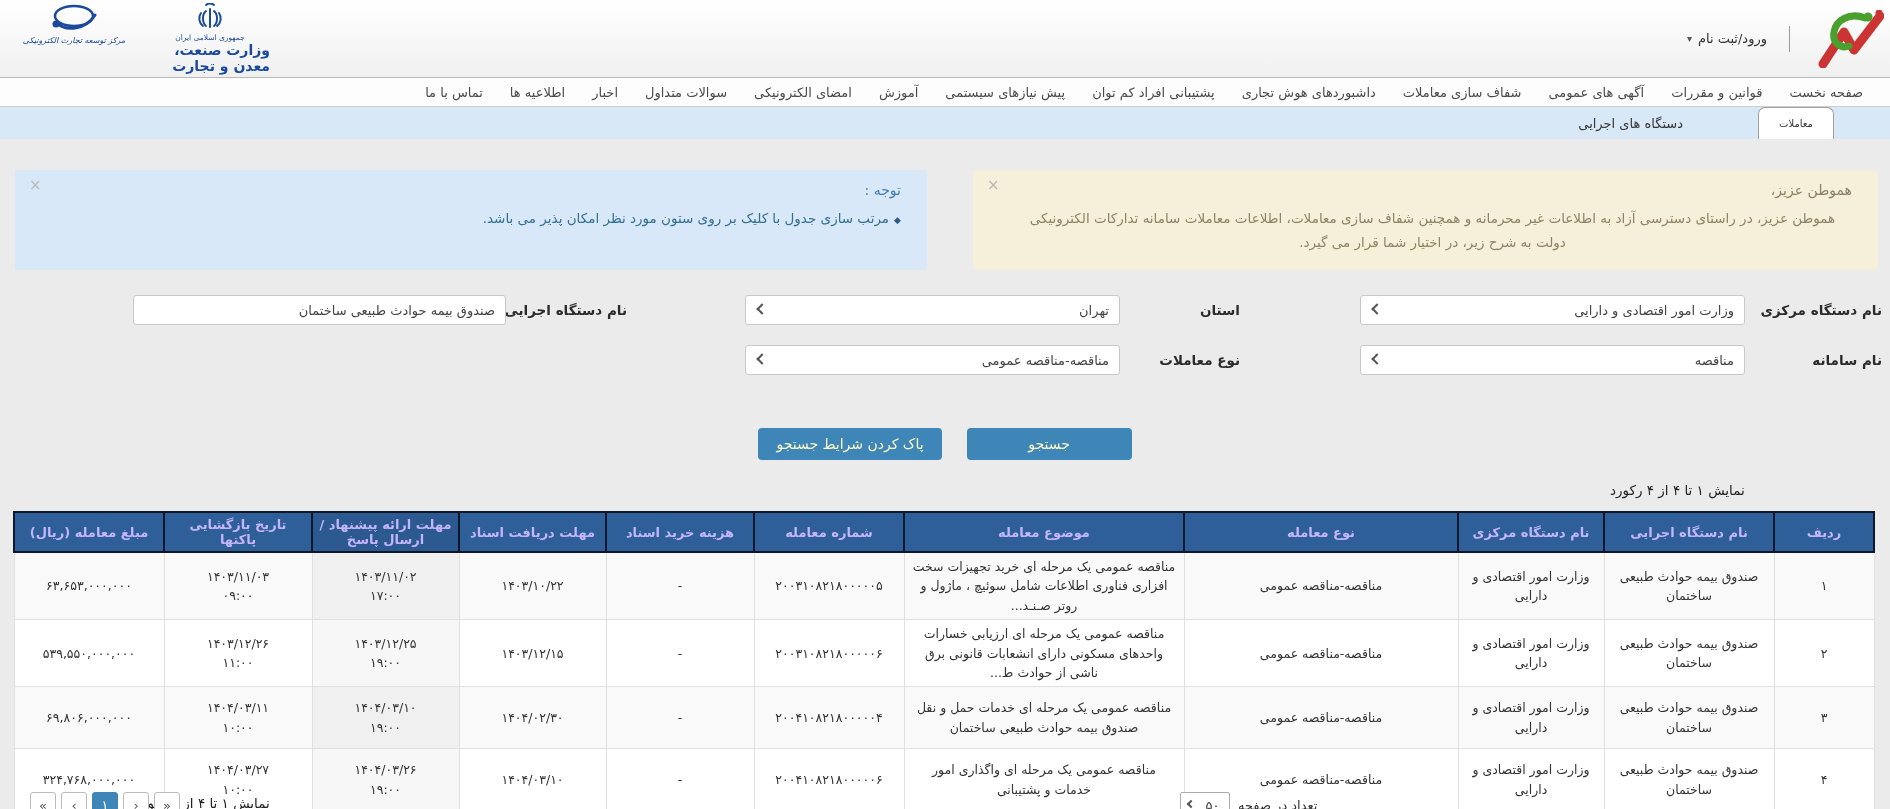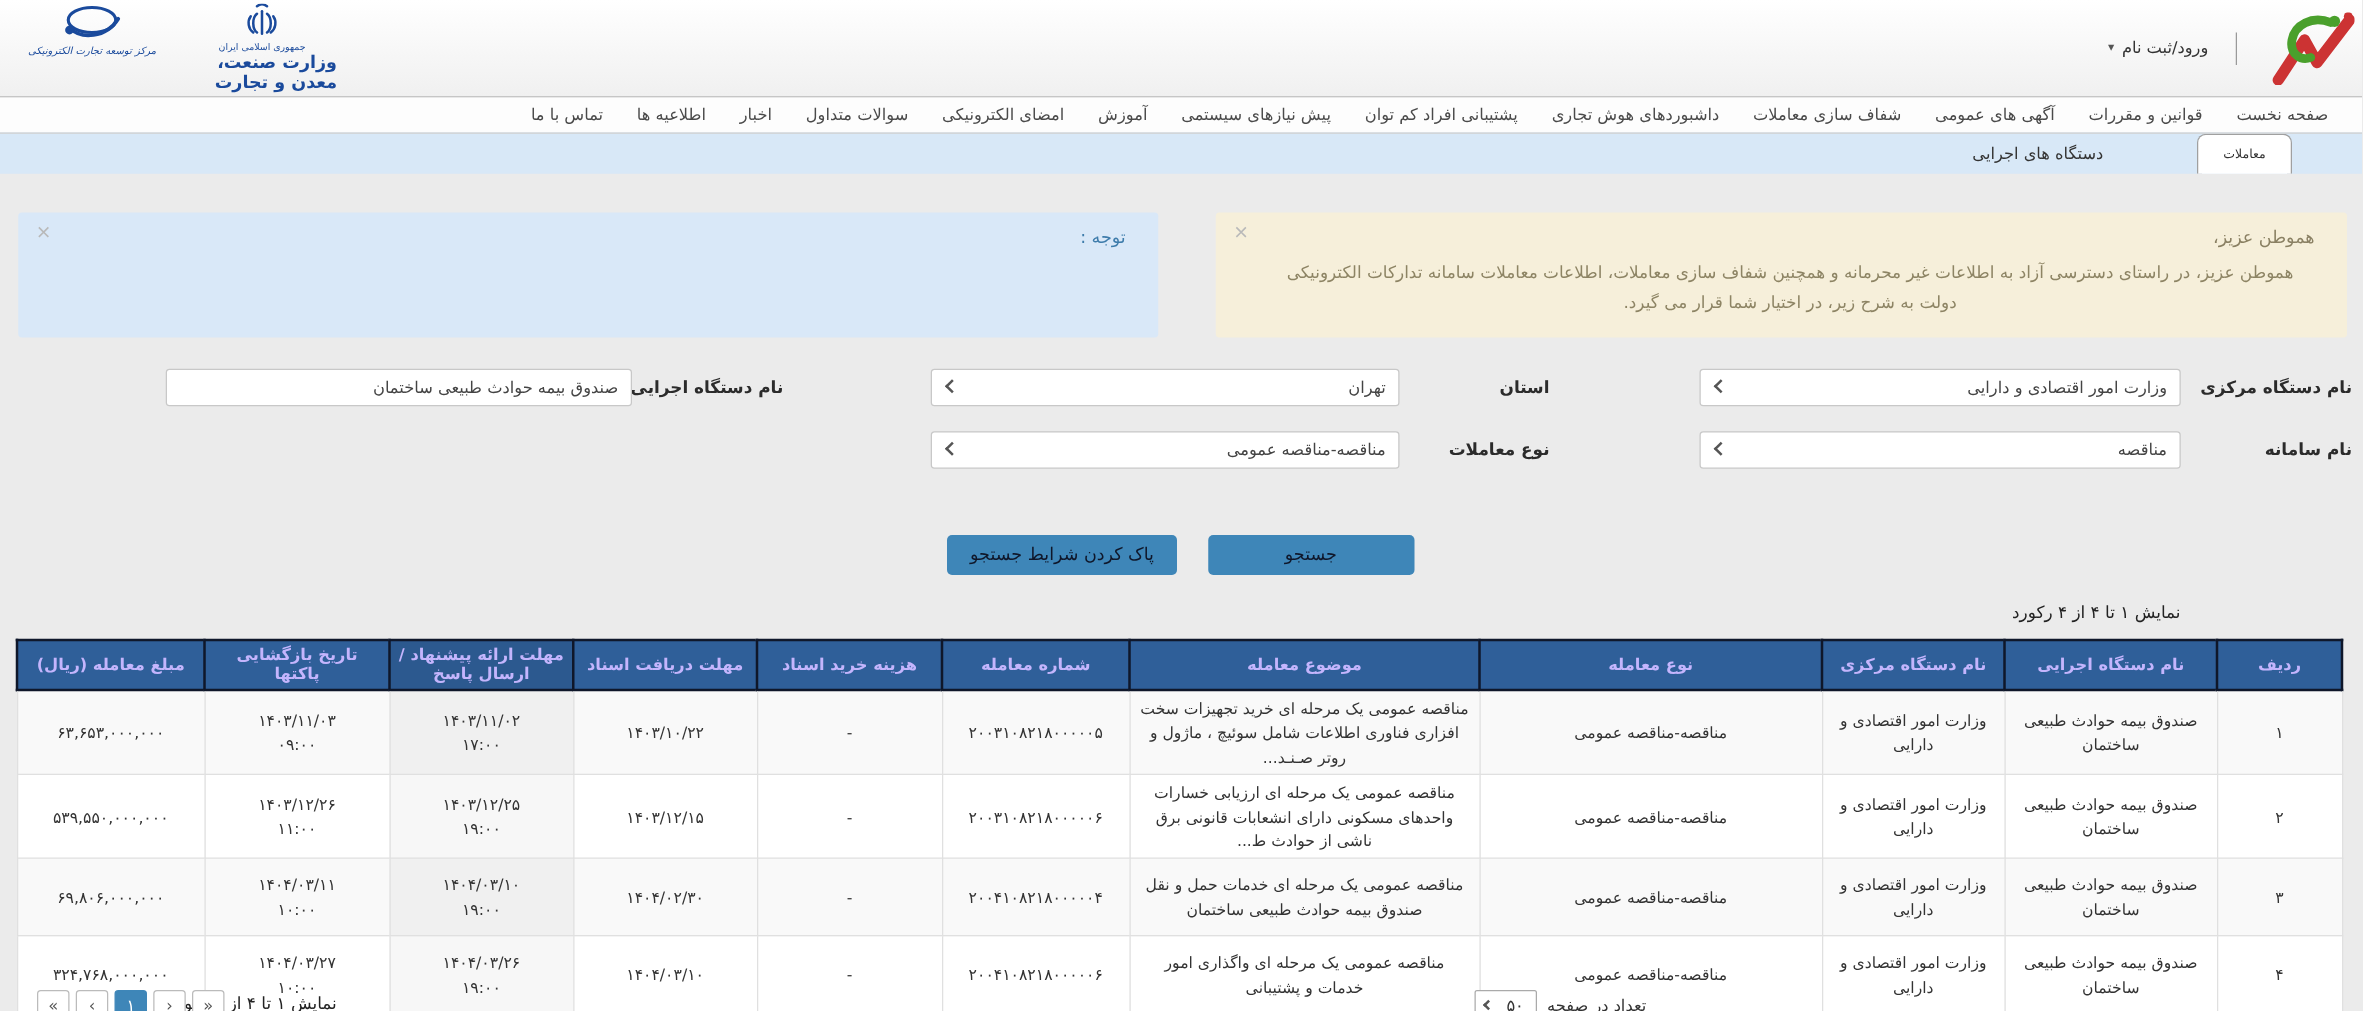--- a/index.html
+++ b/index.html
@@ -57,21 +57,21 @@
   .lbl-central   { right:8px; }    .sel-central   { right:145px; width:385px; }
   .lbl-system    { right:8px; }    .sel-system    { right:145px; width:385px; }
   .lbl-province  { right:650px; }  .sel-province  { right:770px; width:375px;gap:48px; }
   .lbl-dealtype  { right:650px; }  .sel-dealtype  { right:770px; width:375px; }
   .lbl-exec      { right:1263px; } .inp-exec      { right:1384px; width:373px; }
   .inp-exec input { border:none; outline:none; width:100%; height:100%; font-family:inherit;
                     font-size:13px; color:#444; padding:0 10px; text-align:right; background:transparent; }
 
   
   .actions { display:flex; justify-content:center; gap:25px; margin-top:28px; }
-  .btn { min-width:165px; height:32px; background:#3e86b8; color:#0f172a; border:none; border-radius:4px;
+  .btn { min-width:165px; height:32px; background:#3e86b8; color:#fef9c3; border:none; border-radius:4px;
          font-family:inherit; font-size:14px; cursor:pointer; padding:0 18px; }
 
   
   .count-top { margin:22px 0 13px; font-size:13.5px; color:#222; text-align:left; padding-left:1610px; white-space:nowrap; direction:rtl; }
   table { width:1860px; margin:0 15px; border-collapse:collapse; table-layout:fixed; }
   thead th { background:#2f5f99; color:#c4b5fd; font-size:13px; font-weight:bold; height:39px;
              border:2px solid #0f172a; padding:4px 6px; text-align:center; vertical-align:middle; cursor:pointer; }
   tbody td { background:#fff; font-size:12.5px; color:#333; height:62px; border:1px solid #e0e0e0;
              padding:4px 8px; text-align:center; vertical-align:middle; line-height:1.55; }
   tbody tr:nth-child(odd) td { background:#f9f9f9; }
@@ -164,20 +164,23 @@
 
   <section class="notices">
     <div class="notice notice-yellow">
       <span class="close">×</span>
       <div class="n-title">هموطن عزیز،</div>
       <div class="n-body">هموطن عزیز، در راستای دسترسی آزاد به اطلاعات غیر محرمانه و همچنین شفاف سازی معاملات، اطلاعات معاملات سامانه تدارکات الکترونیکی دولت به شرح زیر، در اختیار شما قرار می گیرد.</div>
     </div>
     <div class="notice notice-blue">
       <span class="close">×</span>
       <div class="n-title">توجه :</div>
+      <div class="n-body">
+        <span class="bullet">◆</span><span>مرتب سازی جدول با کلیک بر روی ستون مورد نظر امکان پذیر می باشد.</span>
+      </div>
     </div>
   </section>
 
   <section class="filters">
     <label class="r1 lbl-central">نام دستگاه مرکزی</label>
     <div class="box r1 sel-central">
       <span class="val">وزارت امور اقتصادی و دارایی</span>
       <span class="chev"></span>
     </div>
     <label class="r1 lbl-province">استان</label>

